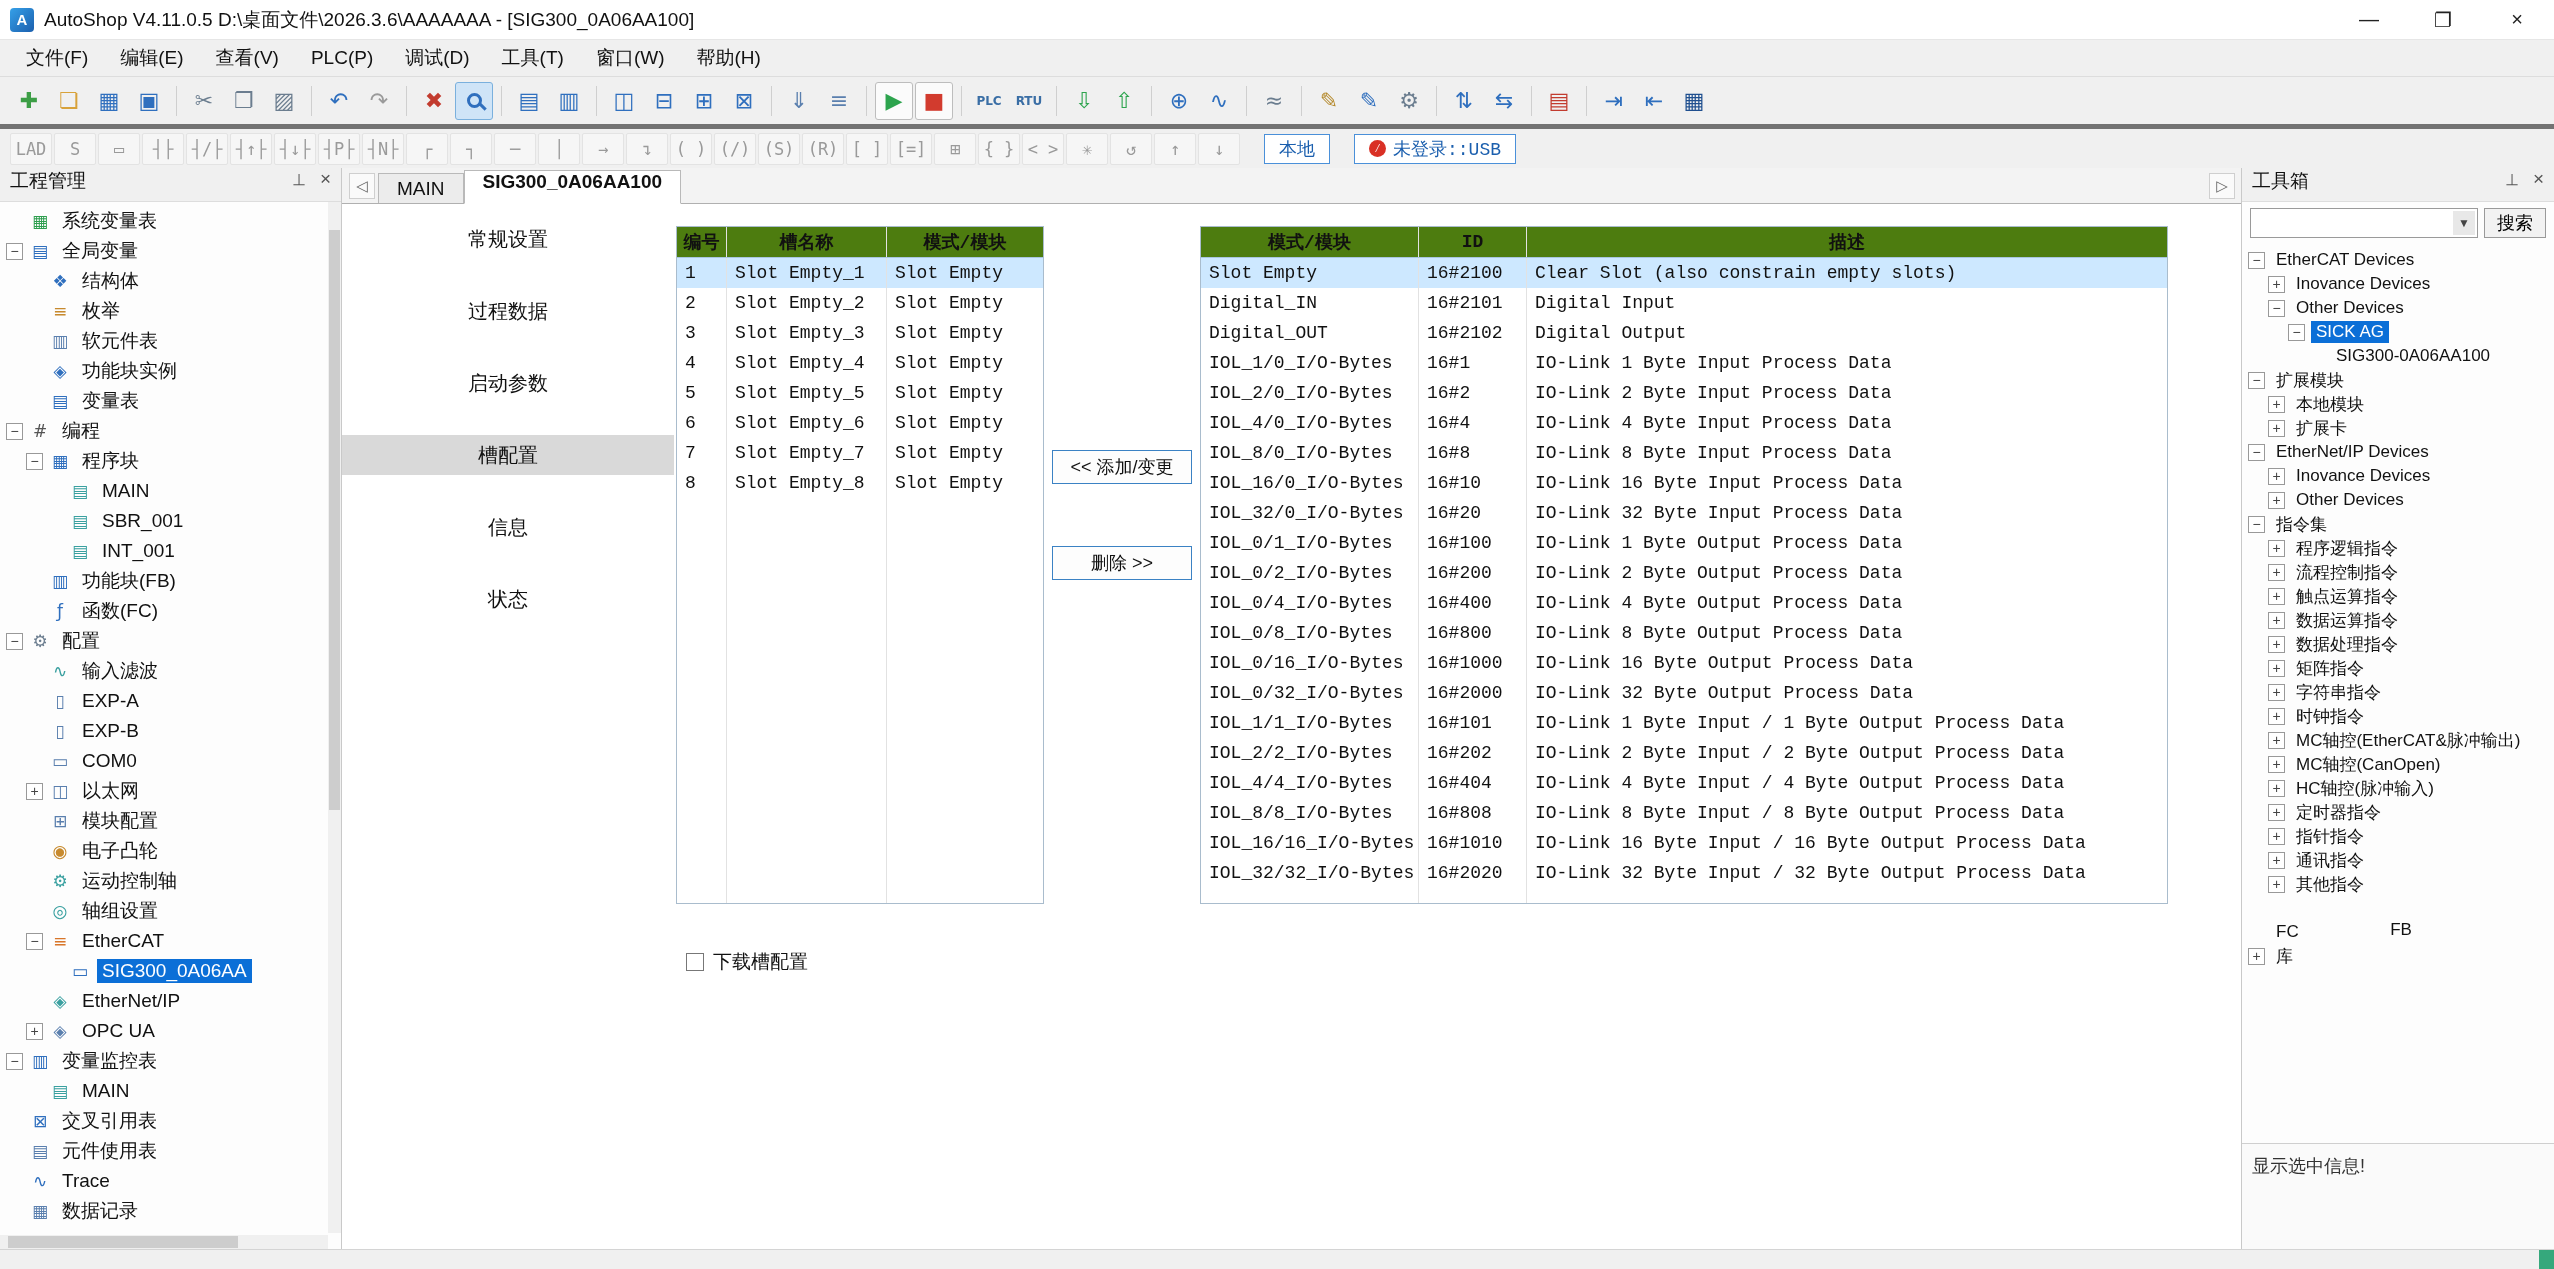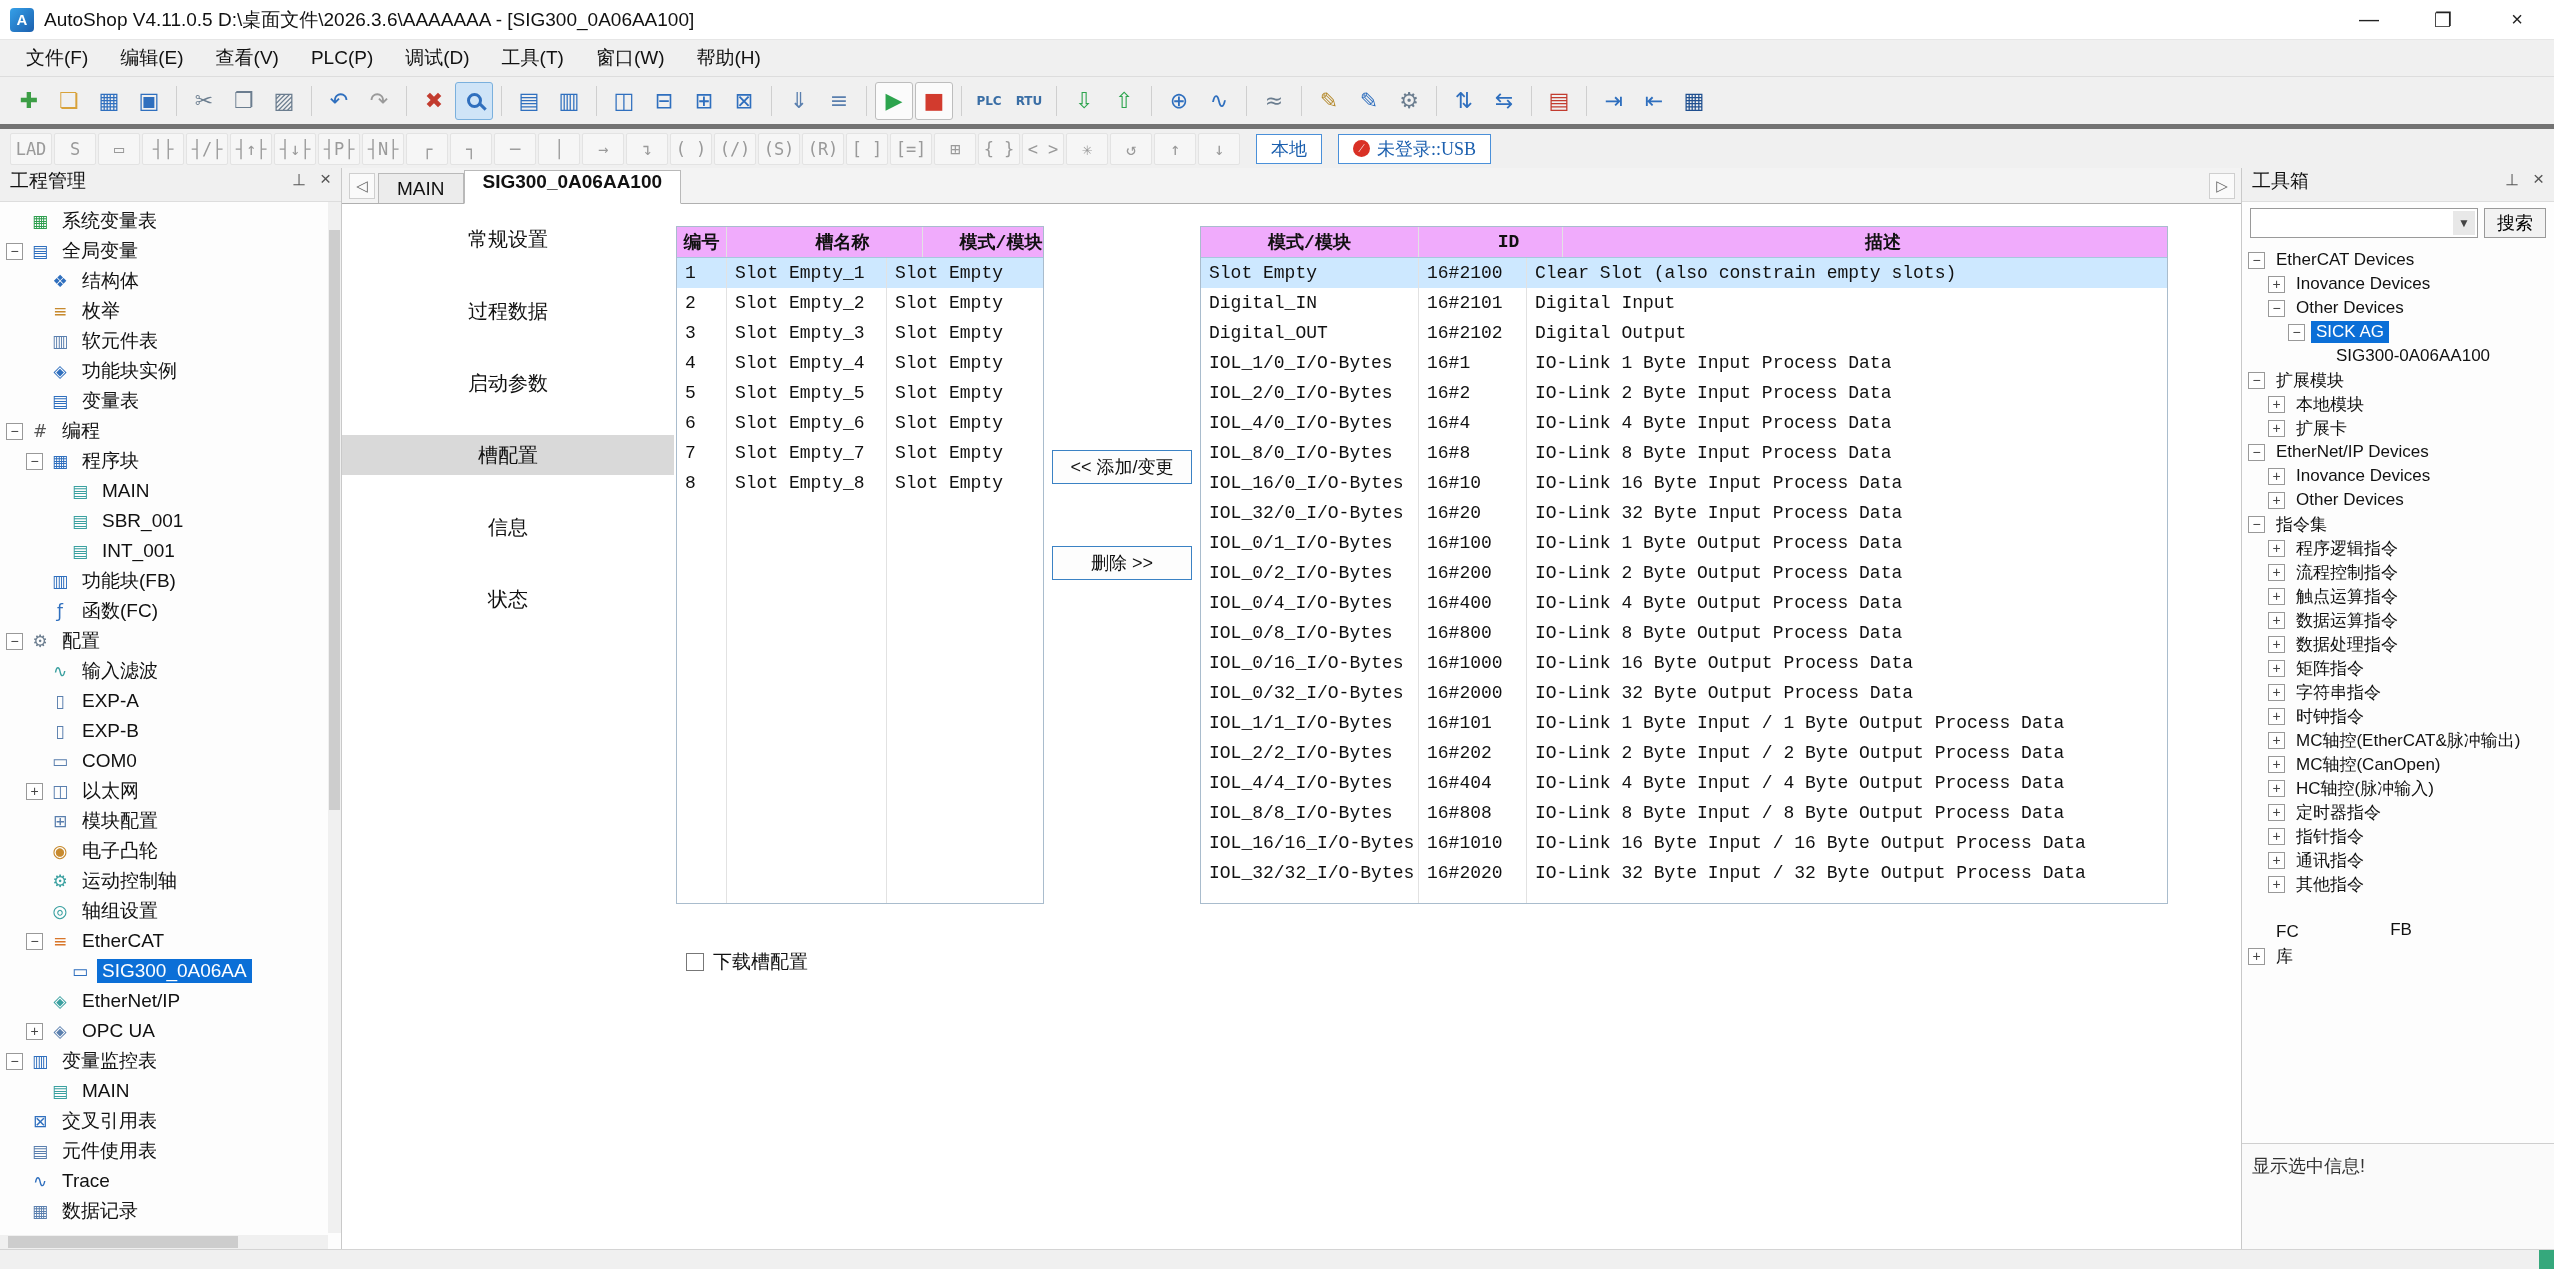--- a/index.html
+++ b/index.html
@@ -22,21 +22,21 @@
   .toolbar1{height:48px;background:#f0f0f0;border-top:1px solid #ddd;display:flex;align-items:center;padding-left:10px;gap:2px;flex:none;font-family:"DejaVu Sans",sans-serif;}
   .tb-icon{width:38px;height:38px;display:flex;align-items:center;justify-content:center;font-size:22px;border:1px solid transparent;border-radius:3px;flex:none;}
   .tb-icon.pressed{background:#cfe4f7;border-color:#7ab0dd;}
   .tb-icon.boxed{border-color:#bdbdbd;background:#fbfbfb;}
   .tb-icon.textic{font-size:12px;font-weight:bold;}
   .tb-sep{width:1px;height:30px;background:#cfcfcf;margin:0 6px;flex:none;}
   .mag{width:15px;height:15px;border:3px solid #2f6fbe;border-radius:50%;position:relative;display:inline-block;}
   .mag::after{content:"";position:absolute;width:9px;height:3px;background:#2f6fbe;right:-8px;bottom:-3px;transform:rotate(45deg);}
   .toolbar2{height:44px;background:#f0f0f0;border-top:5px solid #737373;display:flex;align-items:center;padding-left:10px;gap:2px;flex:none;font-family:"DejaVu Sans Mono",monospace;}
   .tb2-icon{height:32px;min-width:42px;padding:0 4px;display:flex;align-items:center;justify-content:center;color:#9a9a9a;font-size:17px;flex:none;border:1px solid #e3e3e3;background:#f6f6f6;border-radius:2px;}
-  .tb-btn{height:30px;padding:0 14px;border:1px solid #4a90d9;color:#1b5fae;background:#fff;font-size:18px;display:flex;align-items:center;gap:7px;margin-left:14px;font-family:Liberation Serif, serif;flex:none;}
+  .tb-btn{height:30px;padding:0 14px;border:1px solid #4a90d9;color:#1b5fae;background:#fff;font-size:18px;display:flex;align-items:center;gap:7px;margin-left:22px;font-family:Liberation Mono, monospace;flex:none;}
   .no-login-dot{width:17px;height:17px;border-radius:50%;background:#d93025;color:#fff;font-size:12px;display:flex;align-items:center;justify-content:center;flex:none;}
 
   
   .main{flex:1;display:flex;min-height:0;}
 
   
   .left-panel{width:342px;background:#fdfdfd;border-right:1px solid #c9c9c9;display:flex;flex-direction:column;position:relative;flex:none;}
   .panel-header{height:34px;background:#f0f0f0;border-bottom:1px solid #ddd;display:flex;align-items:flex-start;padding:0 10px;font-size:19px;flex:none;}
   .ph-icons{margin-left:auto;display:flex;gap:14px;color:#555;align-items:center;}
   .pin-icon{display:inline-block;transform:rotate(180deg);font-size:16px;}
@@ -69,21 +69,21 @@
   .settings-item:first-child{margin-top:15px;}
   .settings-item.selected{background:#d9d9d9;}
 
   
   .dtable{position:absolute;border:1px solid #a9bccd;display:flex;flex-direction:column;background:#fff;}
   #slots-table{left:334px;top:22px;width:368px;height:678px;}
   #modules-table{left:858px;top:22px;width:968px;height:678px;}
   .dt-row{display:grid;flex:none;}
   #slots-table .dt-row{grid-template-columns:50px 160px 1fr;}
   #modules-table .dt-row{grid-template-columns:218px 108px 1fr;}
-  .dt-head{background:#f0abfc;border-bottom:1px solid #a8c6de;gap:36px;}
+  .dt-head{background:#4d7c0f;border-bottom:1px solid #a8c6de;}
   .dt-hcell{justify-content:center;font-size:19px;font-weight:bold;height:28px;border-right:1px solid #a8c6de;display:flex;align-items:center;font-family:"Liberation Sans",sans-serif;}
   .dt-hcell:last-child{border-right:none;}
   .dt-body{flex:1;display:flex;flex-direction:column;min-height:0;}
   .dt-cell{display:flex;align-items:center;padding:0 8px;font-family:"Liberation Mono",monospace;font-size:18px;height:30px;border-right:1px solid #e2e2e2;white-space:nowrap;overflow:hidden;}
   .dt-cell:last-child{border-right:none;}
   .dt-data.selected{background:#cde8ff;}
   .dt-fill{flex:1;}
   .dt-fill .dt-cell{height:100%;}
 
   

